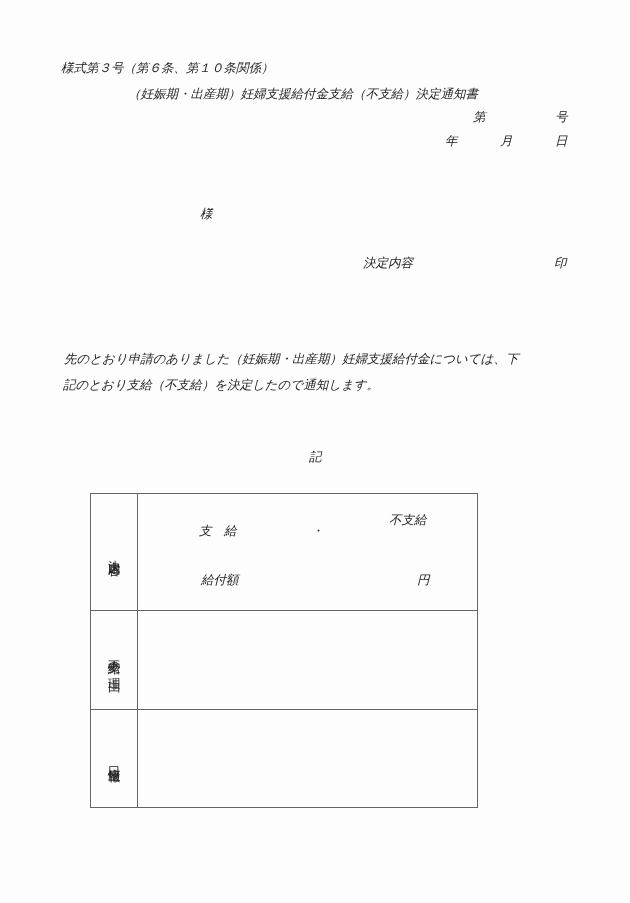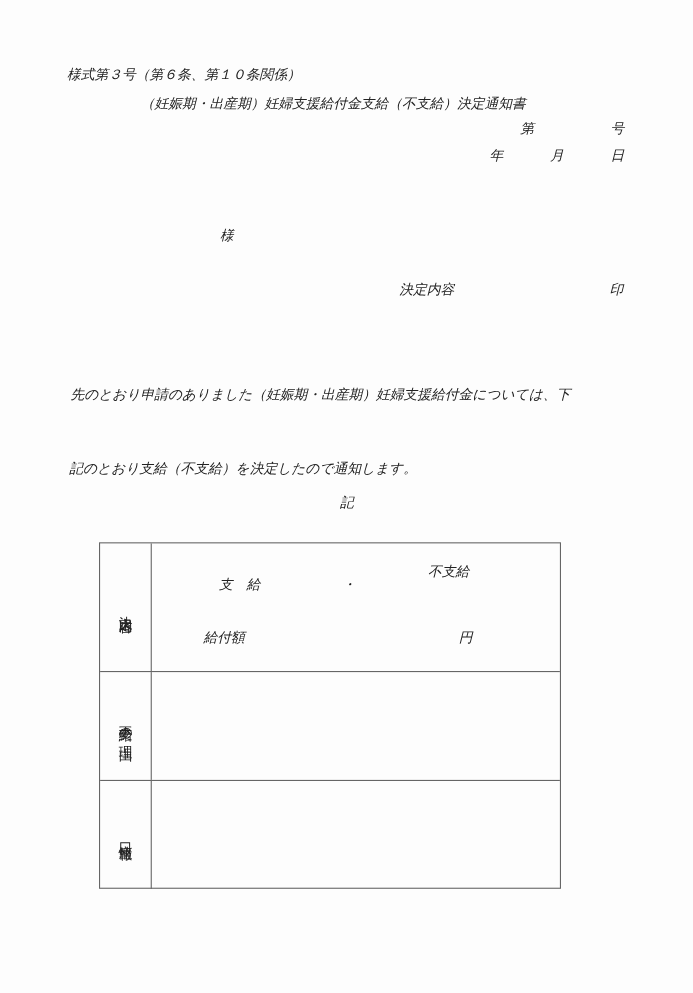--- a/index.html
+++ b/index.html
@@ -9,21 +9,21 @@
       position: relative;
       overflow: hidden;
       font-family: "DejaVu Serif", "Liberation Serif", serif;
       color: #222;
       font-size: 12.5px;
     }
     .abs { position: absolute; white-space: nowrap; line-height: 1; font-style: italic; }
     .table {
       position: absolute;
       left: 90px; top: 493px;
-      width: 420px; height: 315px;
+      width: 388px; height: 315px;
       border: 1px solid #666;
       box-sizing: border-box;
     }
     .row { position: absolute; left: 0; right: 0; box-sizing: border-box; }
     .row.r1 { top: 0; height: 117px; border-bottom: 1px solid #666; }
     .row.r2 { top: 117px; height: 99px; border-bottom: 1px solid #666; }
     .row.r3 { top: 216px; height: 98px; }
     .label-cell {
       position: absolute; left: 0; top: 0; bottom: 0; width: 46px;
       border-right: 1px solid #666;
@@ -50,34 +50,34 @@
 
 <div class="abs" style="left:445px; top:135px;">年</div>
 <div class="abs" style="left:500px; top:135px;">月</div>
 <div class="abs" style="left:555px; top:135px;">日</div>
 
 <div class="abs" style="left:200px; top:208px;">様</div>
 <div class="abs" style="left:363px; top:257px;">決定内容</div>
 <div class="abs" style="left:554px; top:257px;">印</div>
 
 <div class="abs" style="left:64px; top:353px;">先のとおり申請のありました（妊娠期・出産期）妊婦支援給付金については、下</div>
-<div class="abs" style="left:63px; top:379px;margin-top:41px;">記のとおり支給（不支給）を決定したので通知します。</div>
+<div class="abs" style="left:63px; top:379px;">記のとおり支給（不支給）を決定したので通知します。</div>
 
 <div class="abs" style="left:309px; top:451px;">記</div>
 
 <div class="table">
   <div class="row r1">
     <div class="label-cell">
       <span class="vlabel">決定内容</span>
     </div>
     <div class="content-cell">
       <span class="abs" style="left:62px; top:31px;">支　給</span>
       <span class="abs" style="left:174px; top:31px;">・</span>
       <span class="abs" style="left:252px; top:20px;">不支給</span>
-      <span class="abs" style="left:48px; top:80px;">給付額</span>
+      <span class="abs" style="left:64px; top:80px;">給付額</span>
       <span class="abs" style="left:125px; top:76px; width:150px; height:16px;"></span>
       <span class="abs" style="left:280px; top:80px;">円</span>
     </div>
   </div>
   <div class="row r2">
     <div class="label-cell">
       <span class="vlabel">不支給の理由</span>
     </div>
     <div class="content-cell"></div>
   </div>

